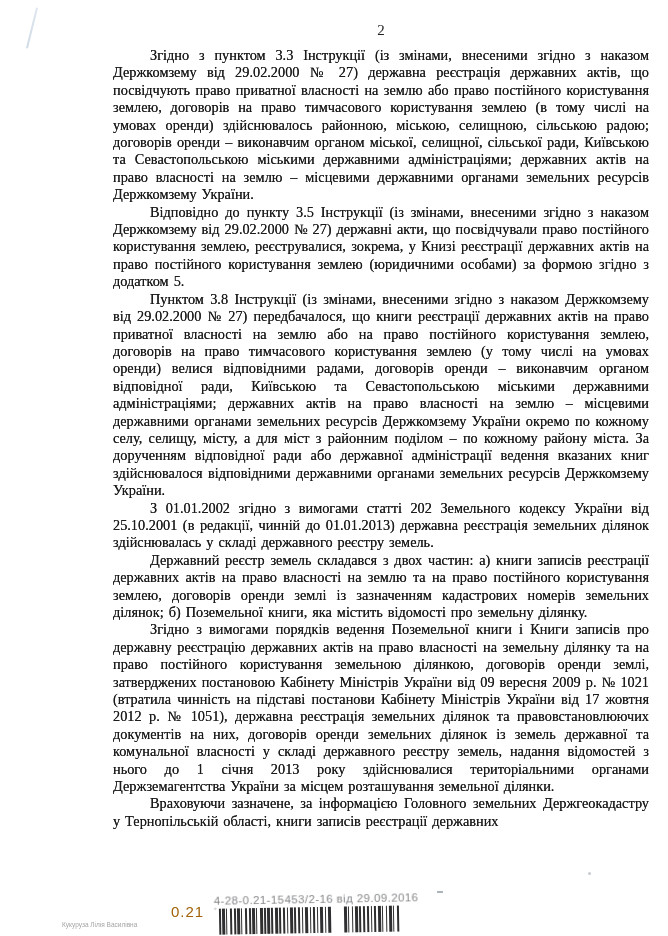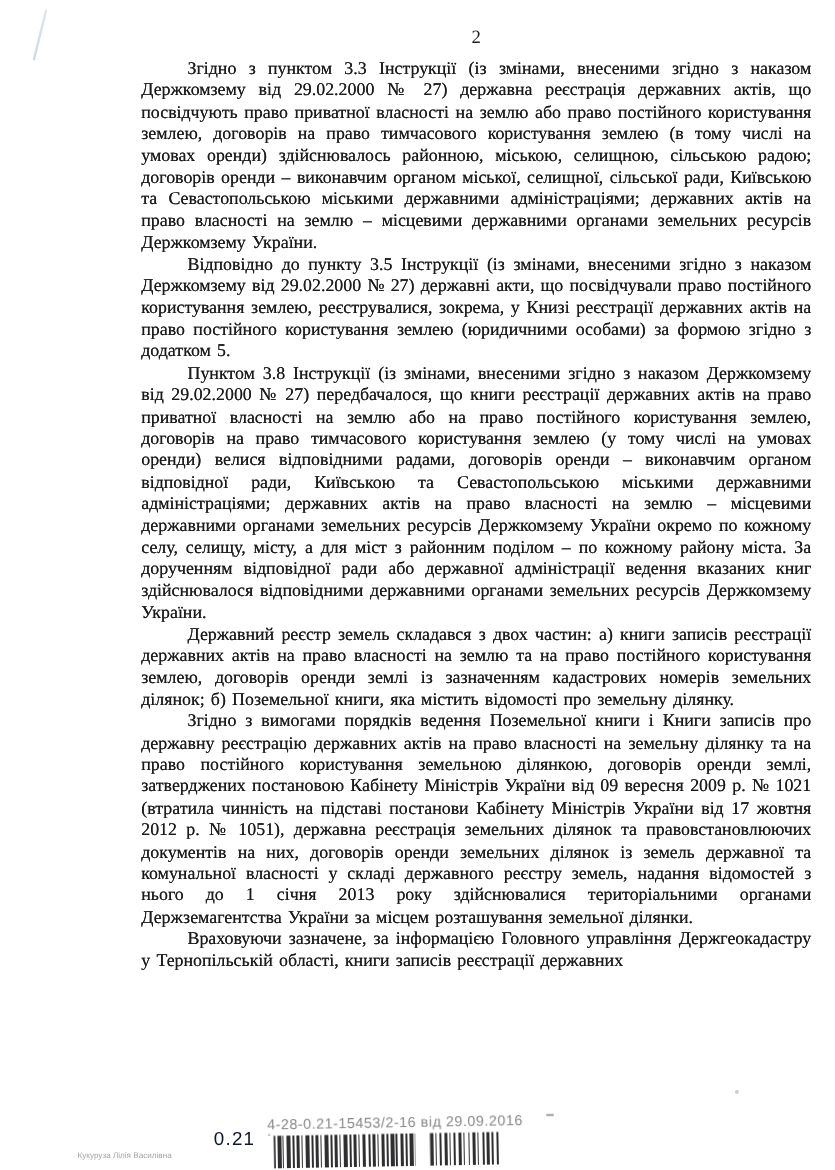--- a/index.html
+++ b/index.html
@@ -104,21 +104,21 @@
     background: repeating-linear-gradient(90deg,
       #2f2f31 0 2.6px, #ffffff 2.6px 4.1px,
       #2f2f31 4.1px 5.2px, #ffffff 5.2px 7.8px,
       #2f2f31 7.8px 9.4px, #ffffff 9.4px 11.3px);
   }
   .handwritten-code {
     position: absolute;
     left: 171px; top: 903px;
     font-family: "Liberation Sans", sans-serif;
     font-size: 15px;
-    color: #0f172a;
+    color: #a16207;
     letter-spacing: 1px;
     filter: blur(0.3px);
   }
   .clerk-name {
     position: absolute;
     left: 62px; top: 921px;
     font-family: "Liberation Sans", sans-serif;
     font-size: 6.5px;
     color: #a2a4a6;
     white-space: nowrap;
@@ -131,23 +131,24 @@
 <div class="page">
 
   <div class="artifact-diagonal"></div>
 
   <div class="page-number">2</div>
 
   <div class="text-block">
     <p class="indent">Згідно з пунктом 3.3 Інструкції (із змінами, внесеними згідно з наказом Держкомзему від 29.02.2000 № 27) державна реєстрація державних актів, що посвідчують право приватної власності на землю або право постійного користування землею, договорів на право тимчасового користування землею (в тому числі на умовах оренди) здійснювалось районною, міською, селищною, сільською радою; договорів оренди – виконавчим органом міської, селищної, сільської ради, Київською та Севастопольською міськими державними адміністраціями; державних актів на право власності на землю – місцевими державними органами земельних ресурсів Держкомзему України.</p>
     <p class="indent">Відповідно до пункту 3.5 Інструкції (із змінами, внесеними згідно з наказом Держкомзему від 29.02.2000 № 27) державні акти, що посвідчували право постійного користування землею, реєструвалися, зокрема, у Книзі реєстрації державних актів на право постійного користування землею (юридичними особами) за формою згідно з додатком 5.</p>
     <p class="indent">Пунктом 3.8 Інструкції (із змінами, внесеними згідно з наказом Держкомзему від 29.02.2000 № 27) передбачалося, що книги реєстрації державних актів на право приватної власності на землю або на право постійного користування землею, договорів на право тимчасового користування землею (у тому числі на умовах оренди) велися відповідними радами, договорів оренди – виконавчим органом відповідної ради, Київською та Севастопольською міськими державними адміністраціями; державних актів на право власності на землю – місцевими державними органами земельних ресурсів Держкомзему України окремо по кожному селу, селищу, місту, а для міст з районним поділом – по кожному району міста. За дорученням відповідної ради або державної адміністрації ведення вказаних книг здійснювалося відповідними державними органами земельних ресурсів Держкомзему України.</p>
+    <p class="indent">З 01.01.2002 згідно з вимогами статті 202 Земельного кодексу України від 25.10.2001 (в редакції, чинній до 01.01.2013) державна реєстрація земельних ділянок здійснювалась у складі державного реєстру земель.</p>
     <p class="indent">Державний реєстр земель складався з двох частин: а) книги записів реєстрації державних актів на право власності на землю та на право постійного користування землею, договорів оренди землі із зазначенням кадастрових номерів земельних ділянок; б) Поземельної книги, яка містить відомості про земельну ділянку.</p>
     <p class="indent">Згідно з вимогами порядків ведення Поземельної книги і Книги записів про державну реєстрацію державних актів на право власності на земельну ділянку та на право постійного користування земельною ділянкою, договорів оренди землі, затверджених постановою Кабінету Міністрів України від 09 вересня 2009 р. № 1021 (втратила чинність на підставі постанови Кабінету Міністрів України від 17 жовтня 2012 р. № 1051), державна реєстрація земельних ділянок та правовстановлюючих документів на них, договорів оренди земельних ділянок із земель державної та комунальної власності у складі державного реєстру земель, надання відомостей з нього до 1 січня 2013 року здійснювалися територіальними органами Держземагентства України за місцем розташування земельної ділянки.</p>
-    <p class="indent">Враховуючи зазначене, за інформацією Головного управління Держгеокадастру у Тернопільській області, книги записів реєстрації державних</p>
+    <p class="indent">Враховуючи зазначене, за інформацією Головного земельних Держгеокадастру у Тернопільській області, книги записів реєстрації державних</p>
   </div>
 
   <div class="artifact-dash"></div>
   <div class="artifact-speck"></div>
 
   <div class="handwritten-code">0.21</div>
   <div class="clerk-name">Кукуруза Лілія Василівна</div>
 
   <div class="reg-stamp">
     <div class="barcode-caption">4-28-0.21-15453/2-16 від 29.09.2016</div>

